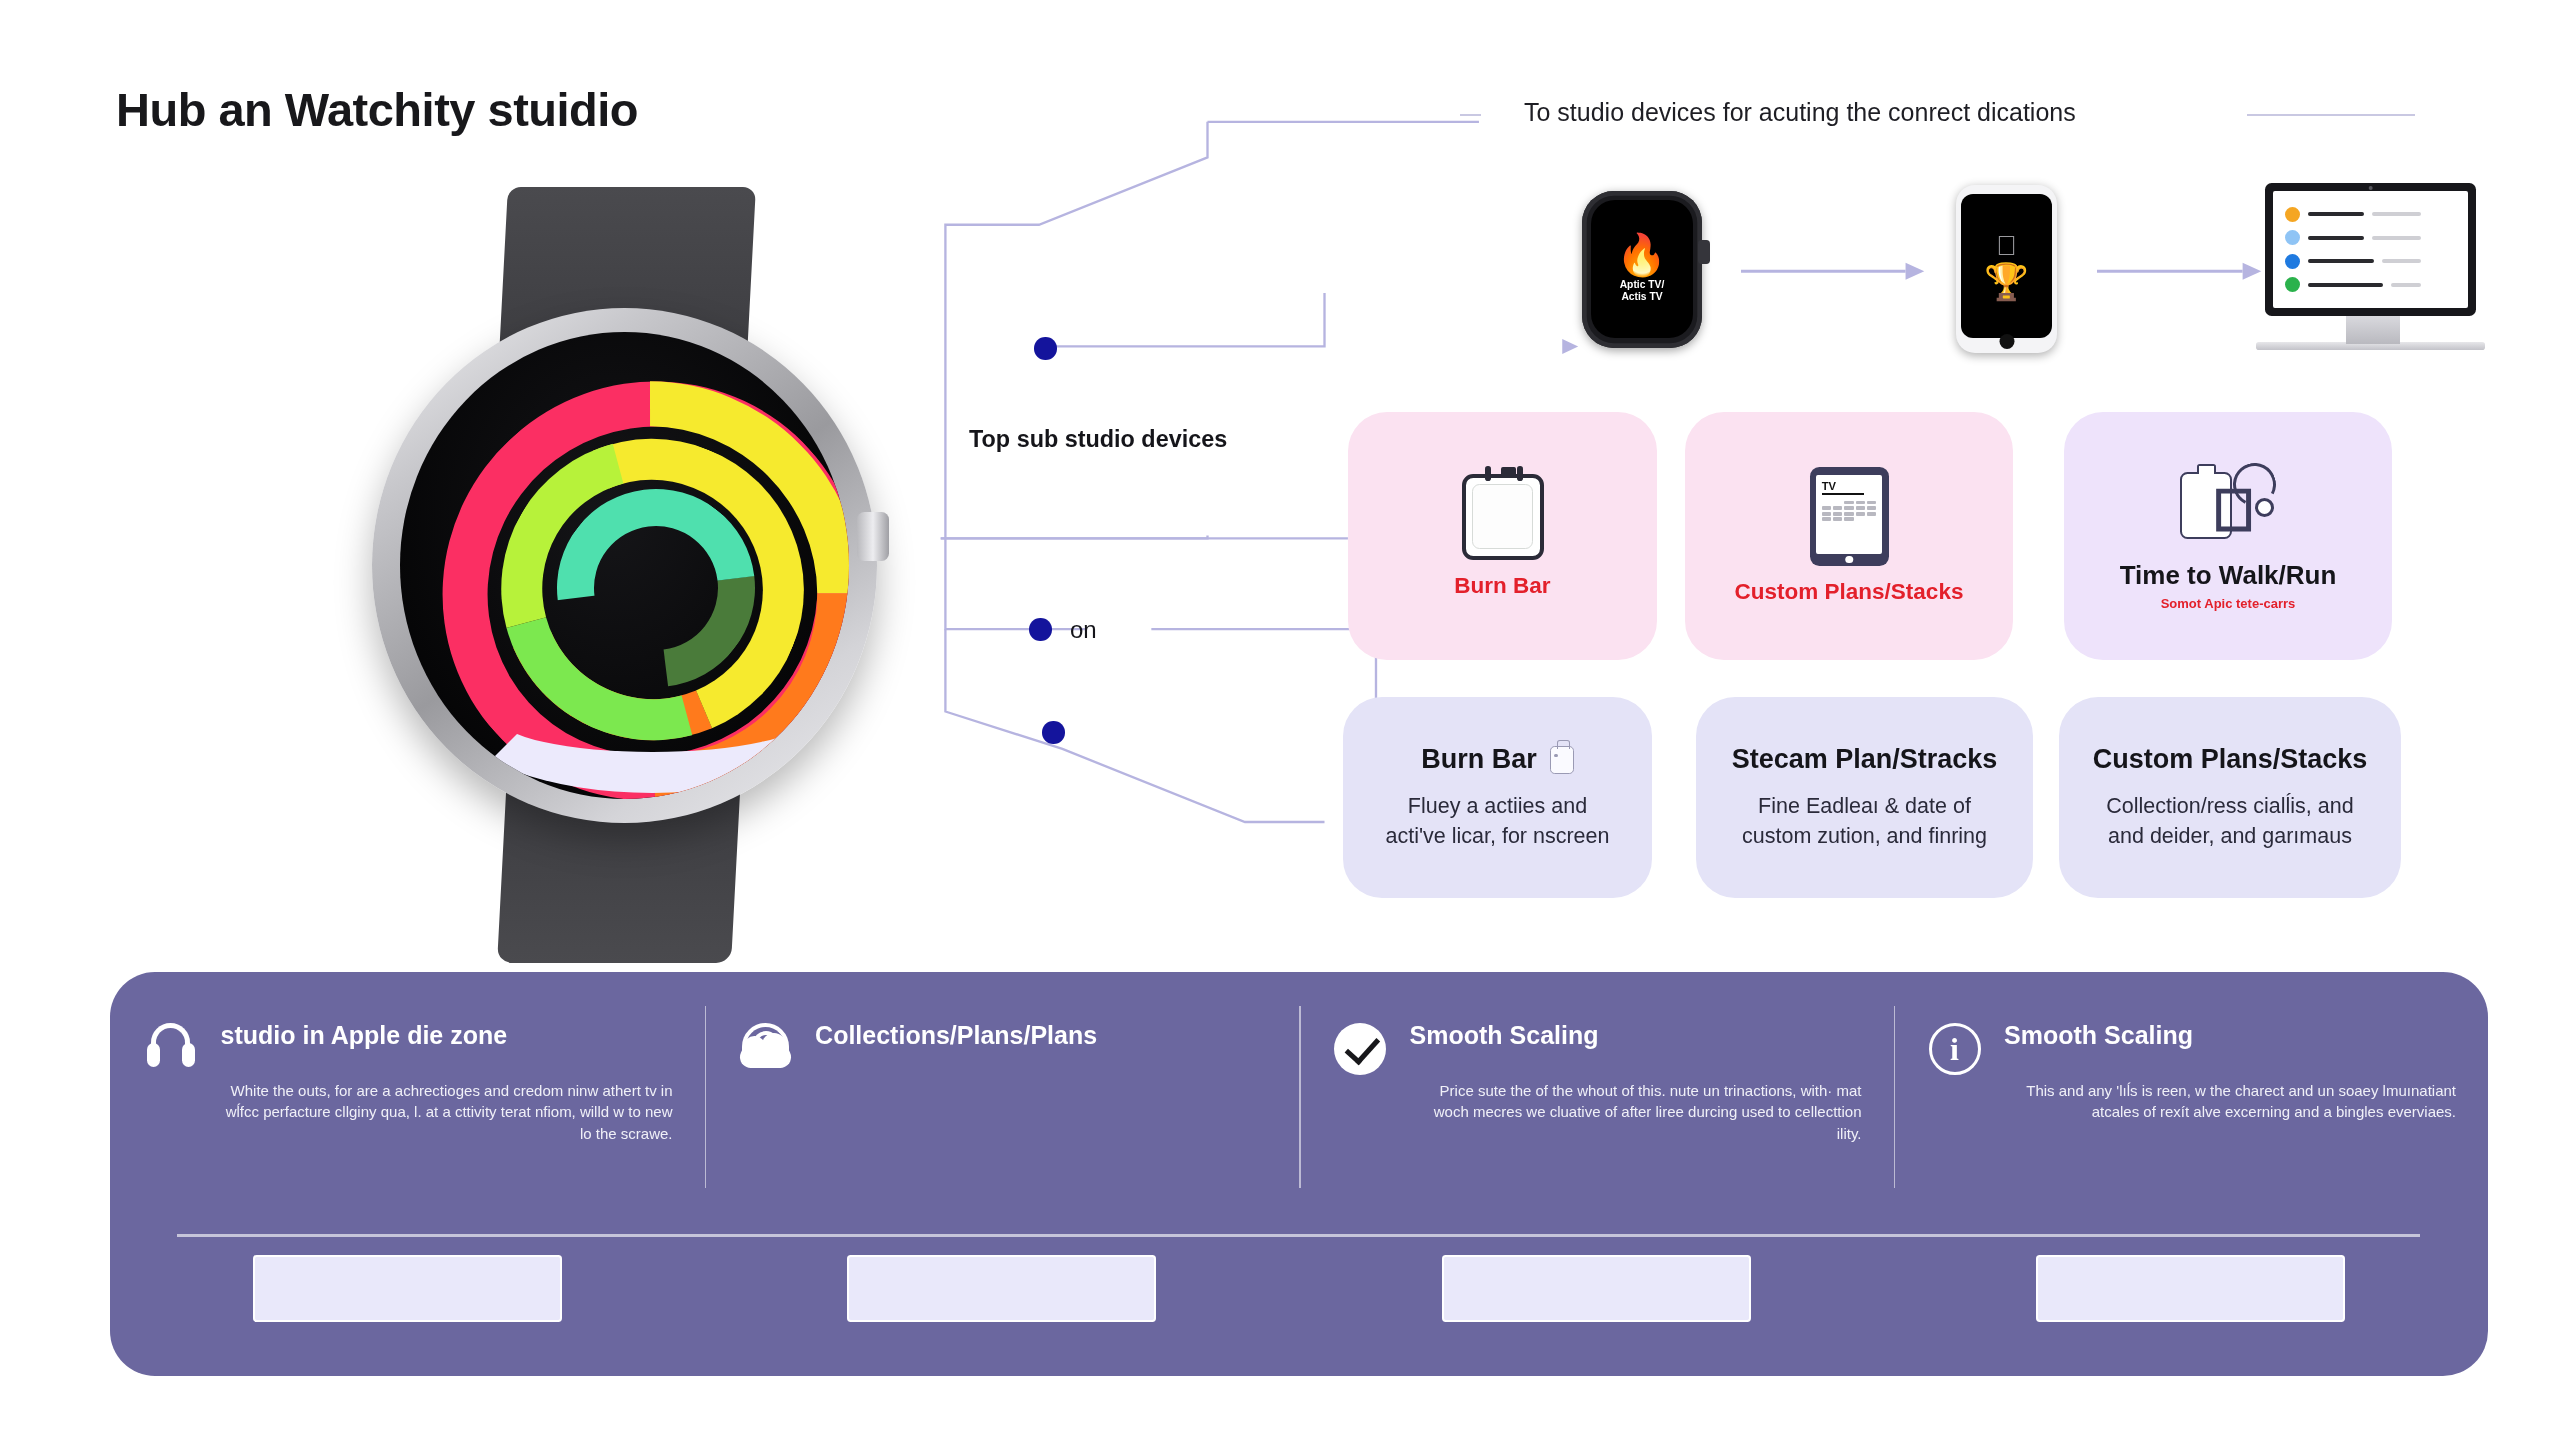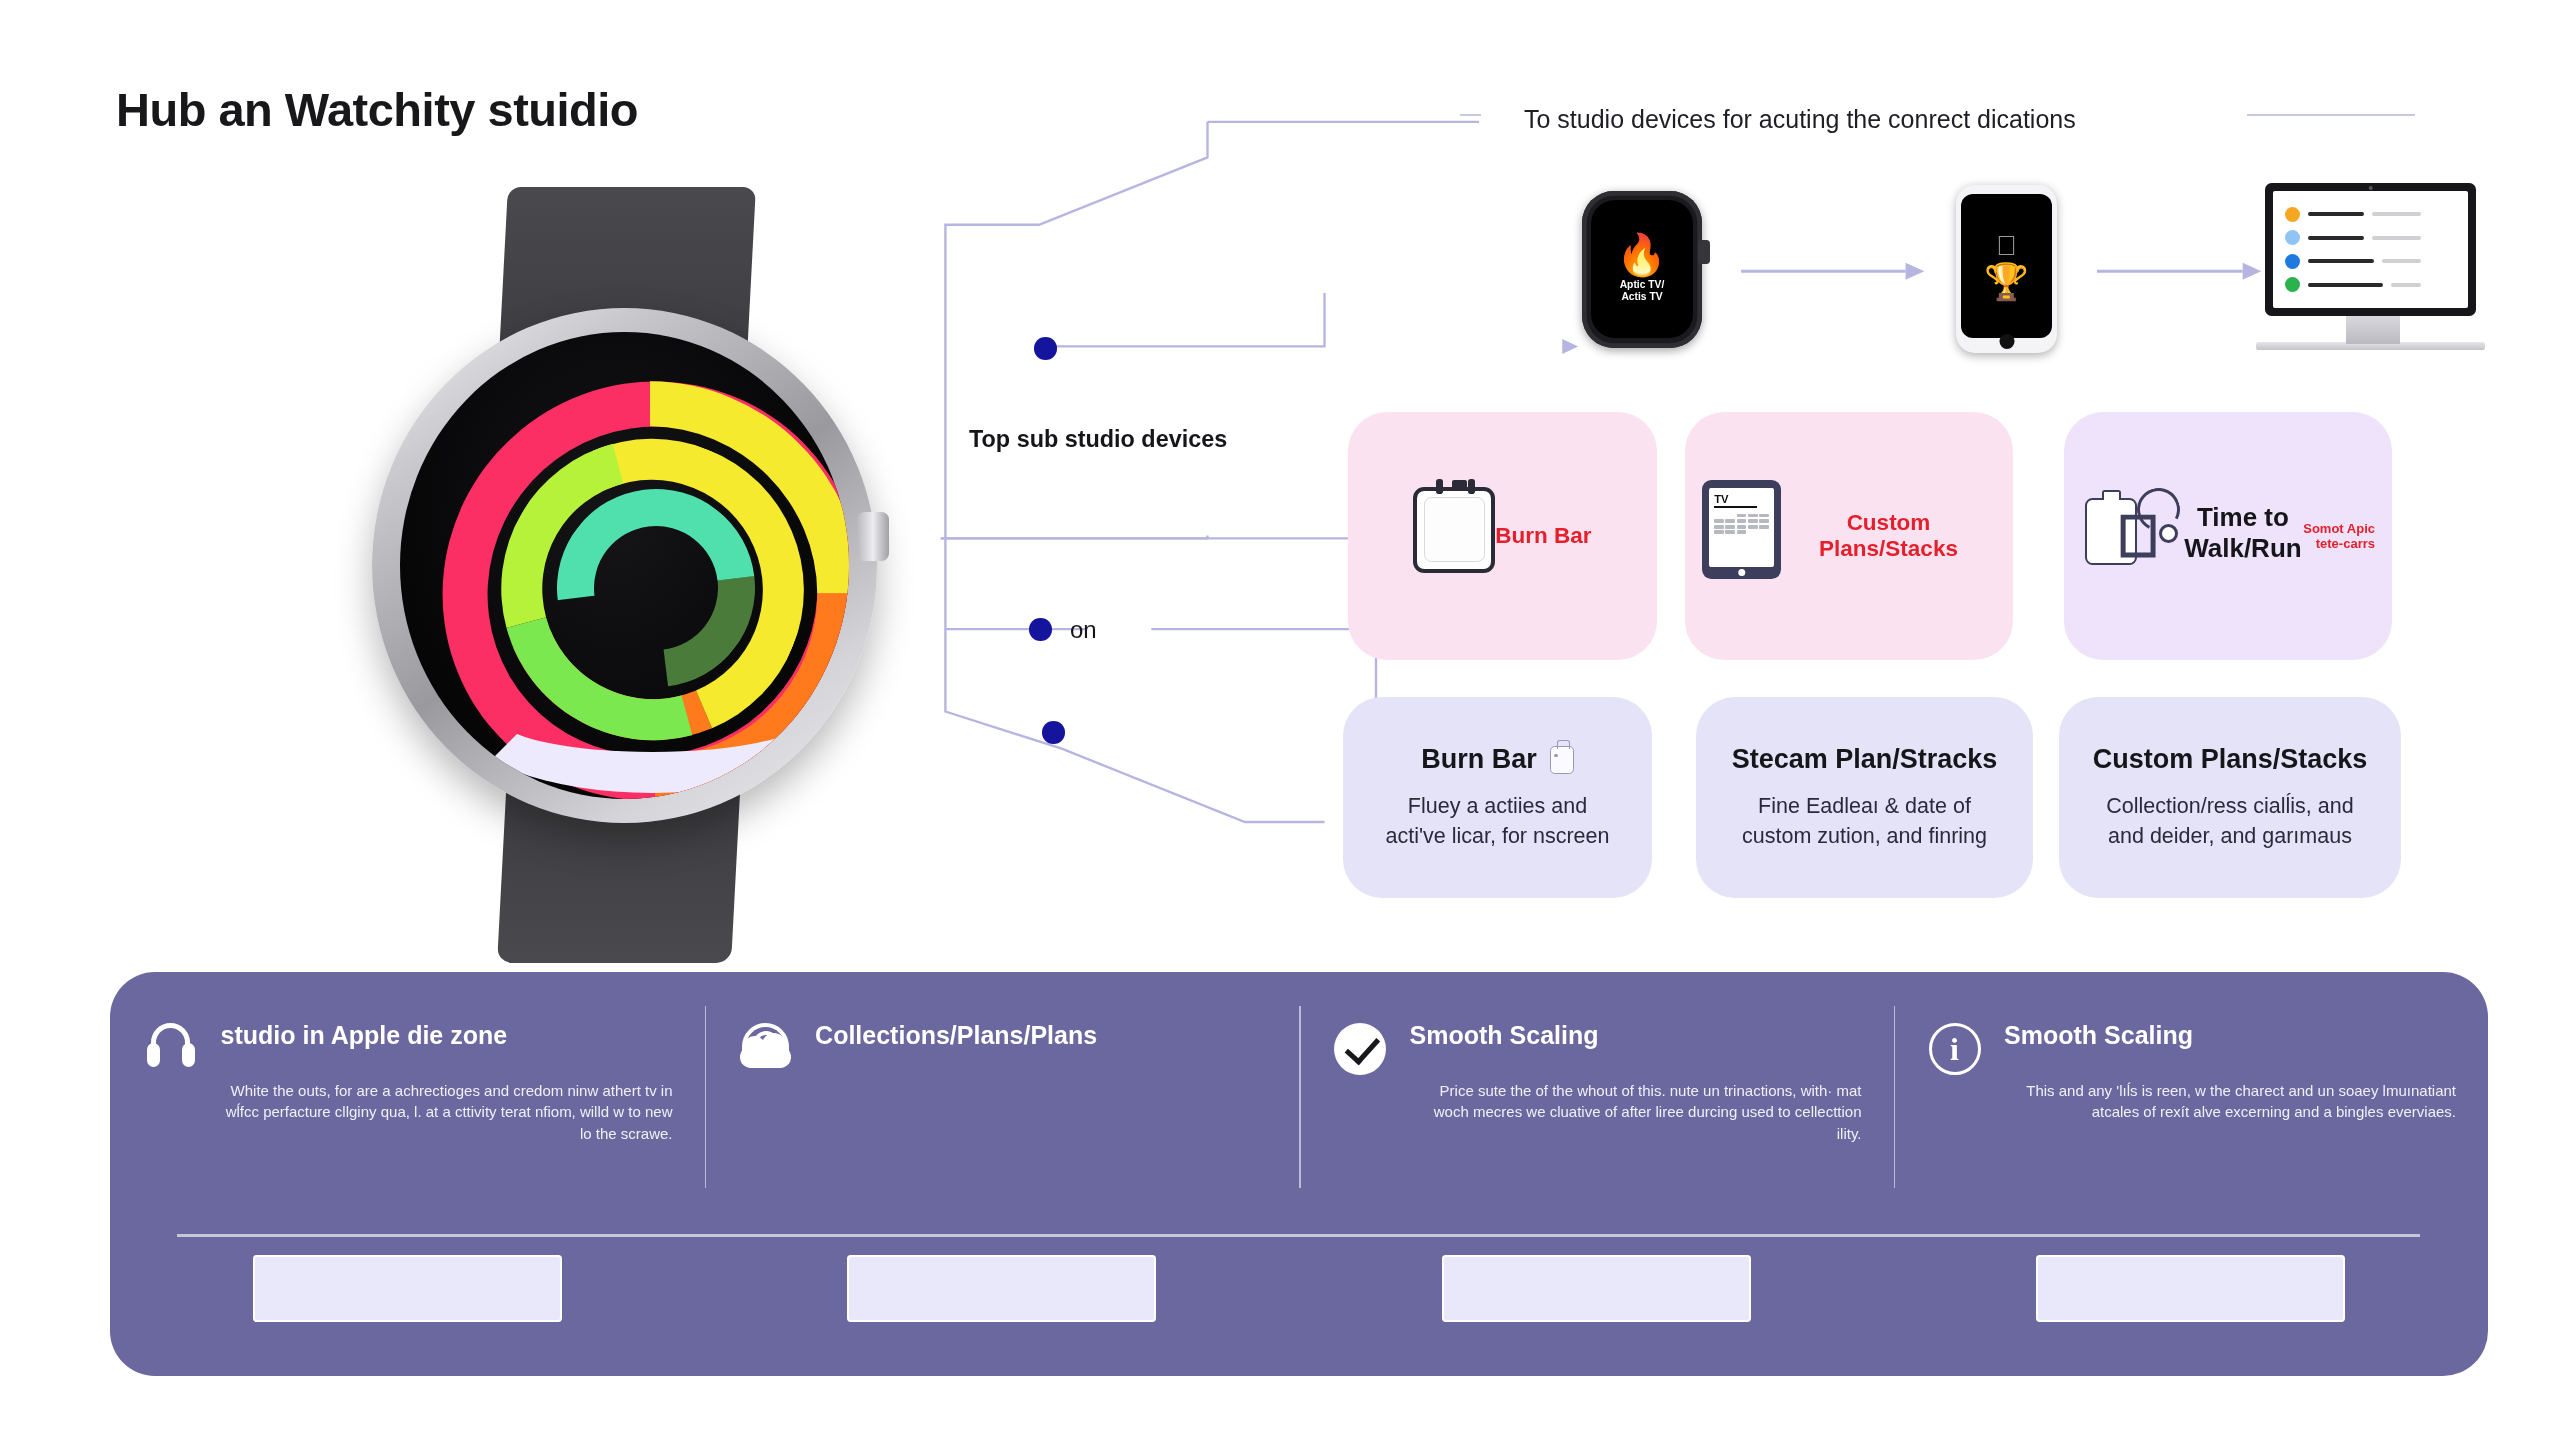--- a/index.html
+++ b/index.html
@@ -14,21 +14,21 @@
 
   
   .page-title {
     position:absolute; left:116px; top:82px;
     font-size:47px; font-weight:bold; color:#18181b;
     letter-spacing:-0.5px; white-space:nowrap;
   }
 
   
   .header-note {
-    position:absolute; left:1524px; top:105px;
+    position:absolute; left:1524px; top:98px;
     font-size:25px; color:#1e1e24; white-space:nowrap;
   }
   .header-rule {
     position:absolute; left:2247px; top:114px;
     width:168px; height:1.9px; background:#c9c8e2;
   }
   .header-rule-left {
     position:absolute; left:1460px; top:114px;
     width:20.6px; height:1.9px; background:#c9c8e2;
   }
@@ -172,21 +172,21 @@
     background:linear-gradient(180deg,#e7e7ea,#c3c3c9); border-radius:2.8px;
   }
   .mon-cam {
     position:absolute; left:50%; top:2.8px; transform:translateX(-50%);
     width:4.7px; height:4.7px; border-radius:50%; background:#55555c;
   }
 
   
   .card {
     position:absolute; border-radius:39px;
-    display:flex; flex-direction:row; align-items:center; justify-content:center;
+    display:flex; flex-direction:column; align-items:center; justify-content:center;
     text-align:center; padding:20.6px 17px;
   }
   .card-pink { background:#fbe2f1; }
   .card-violet { background:#eee3fb; }
   .card-icon { margin-bottom:13px; }
   .card-title-red { color:#e3202b; font-size:22.5px; font-weight:bold; }
   .card-title-dark { color:#15151a; font-size:26px; font-weight:bold; margin-bottom:5.6px; }
   .card-sub-red { color:#e3202b; font-size:13px; font-weight:bold;text-align:right; }
 
   

